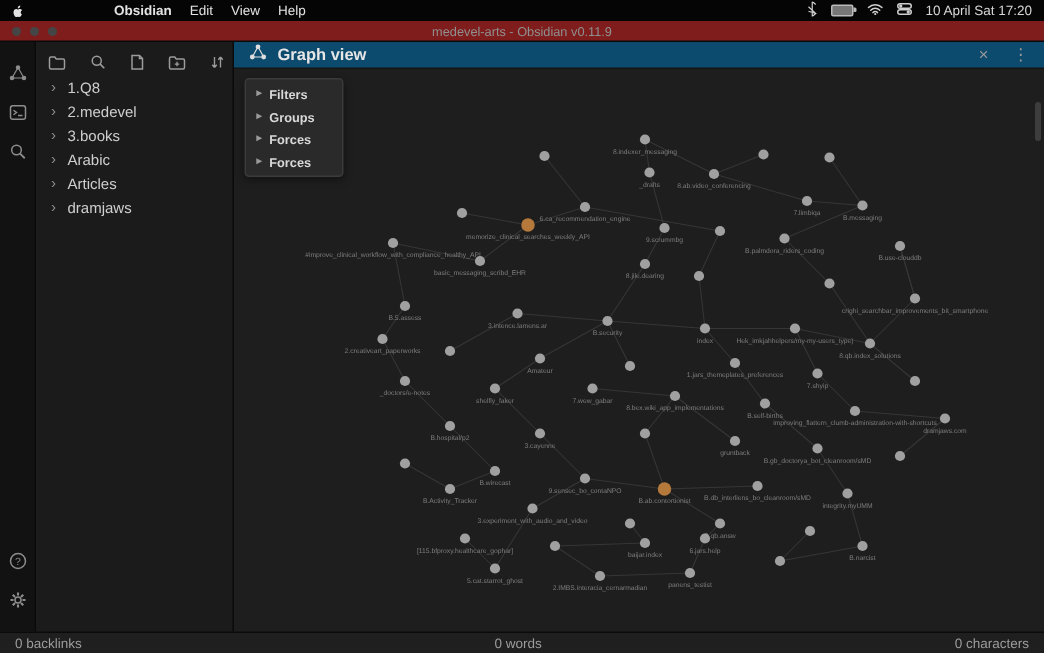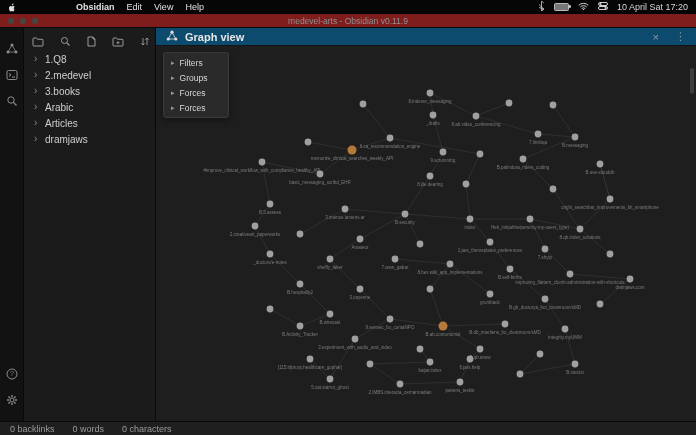--- a/index.html
+++ b/index.html
@@ -44,28 +44,28 @@
   .main-header{height:18px;background:#0c4a6e;border-bottom:1px solid #141414;display:flex;align-items:center;
                padding:0 10px;gap:7px;color:#e6e6e6;font-size:11px;font-weight:bold;box-sizing:border-box}
   .header-actions{margin-left:auto;display:flex;gap:16px;color:#9a9a9a;font-size:11px;font-weight:normal;align-items:center}
   .header-actions span{cursor:pointer}
   .canvas{position:absolute;top:18px;left:0;right:0;bottom:0;overflow:hidden}
   #graph-svg{position:absolute;left:0;top:0;width:540px;height:375px}
 
   
   .panel{position:absolute;left:7px;top:6px;width:64px;background:#2a2a2a;border:1px solid #3b3b3b;
          border-radius:3px;padding:2px 0;z-index:5;box-shadow:0 2px 6px rgba(0,0,0,.4)}
-  .panel-row{display:flex;align-items:center;gap:5px;padding:2.5px 7px;font-size:8.5px;font-weight:normal;color:#d8d8d8;cursor:pointer}
+  .panel-row{display:flex;align-items:center;gap:5px;padding:2.5px 7px;font-size:8.5px;font-weight:bold;color:#d8d8d8;cursor:pointer}
   .panel-row .chev{color:#9a9a9a;font-size:7px;line-height:1}
 
   .scrollbar{position:absolute;right:2px;top:22px;width:4px;height:26px;background:#3d3d3d;border-radius:2px}
 
   
   .statusbar{position:absolute;bottom:0;left:0;right:0;height:14px;background:#1f1f1f;border-top:1px solid #0a0a0a;
-             display:flex;align-items:center;justify-content:flex-start;gap:18px;padding:0 10px;
+             display:flex;align-items:center;justify-content:space-between;gap:18px;padding:0 10px;
              font-size:9px;color:#9c9c9c;box-sizing:border-box}
 </style>
 </head>
 <body>
 
 <div class="menubar">
   <div class="menu-left">
     <span class="apple">
       <svg width="8" height="9" viewBox="0 0 8 9">
           <path d="M4.2 1.3c.5-.6 1.3-.7 1.3-.7s.1.8-.4 1.4c-.5.6-1.2.6-1.2.6s-.2-.7.3-1.3zM6.6 6.4c-.3.8-.9 2-1.6 2-.5 0-.6-.3-1.1-.3s-.7.3-1.1.3C2 8.4 1 6.7 1 5.2 1 3.8 1.9 3 2.7 3c.5 0 1 .4 1.2.4.2 0 .8-.4 1.4-.4.3 0 1 .1 1.4.8-.6.4-.9 1-.9 1.6 0 .6.4 1 .8 1z" fill="#e2e2e2"></path>

